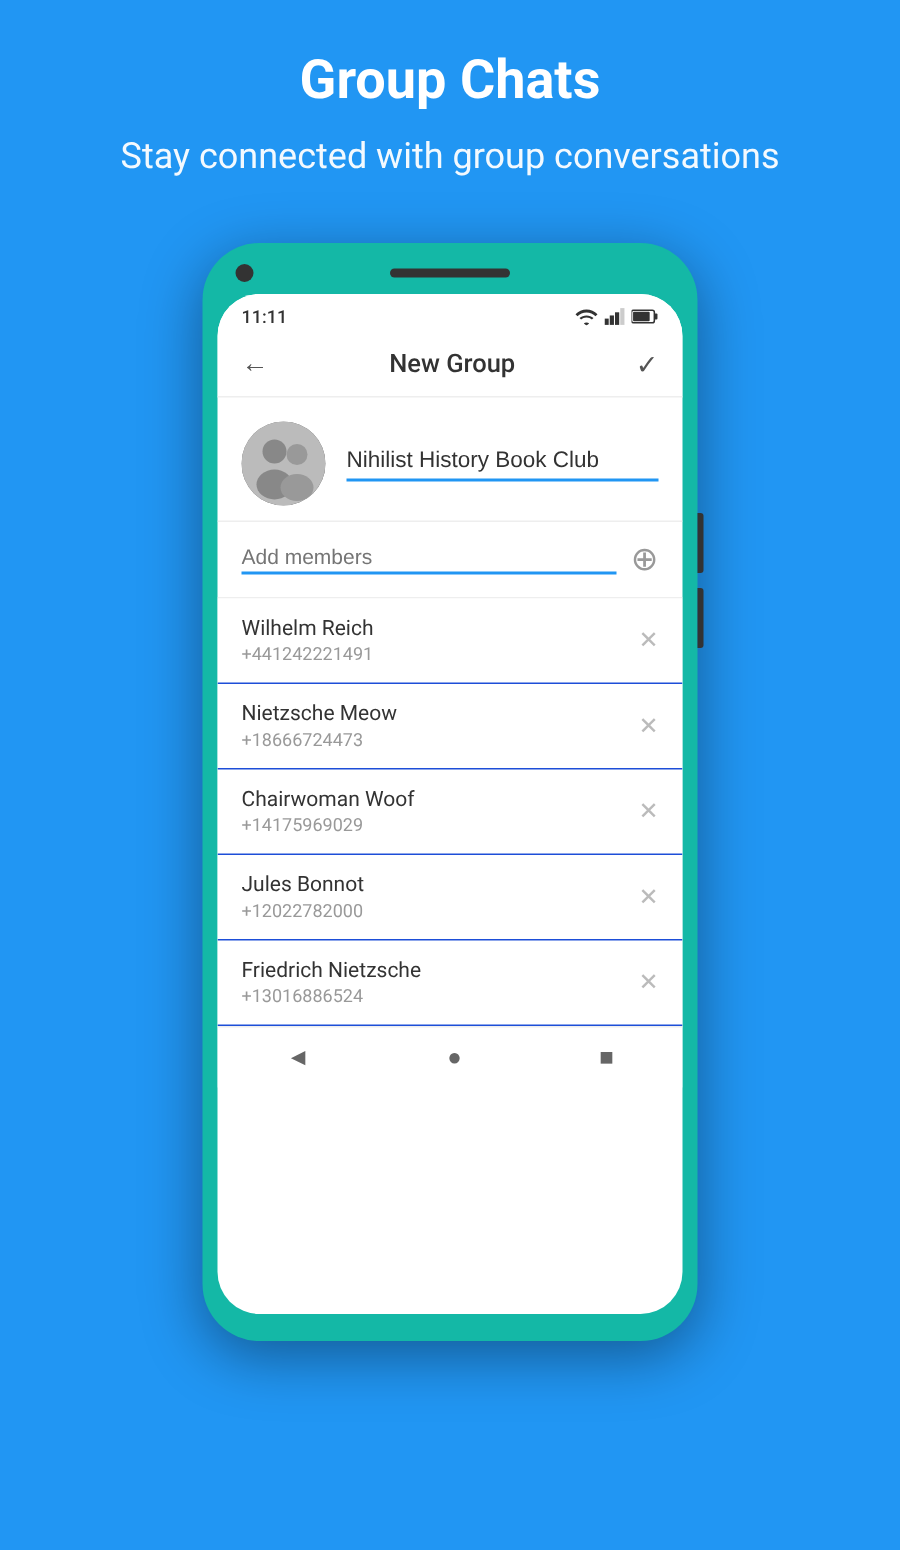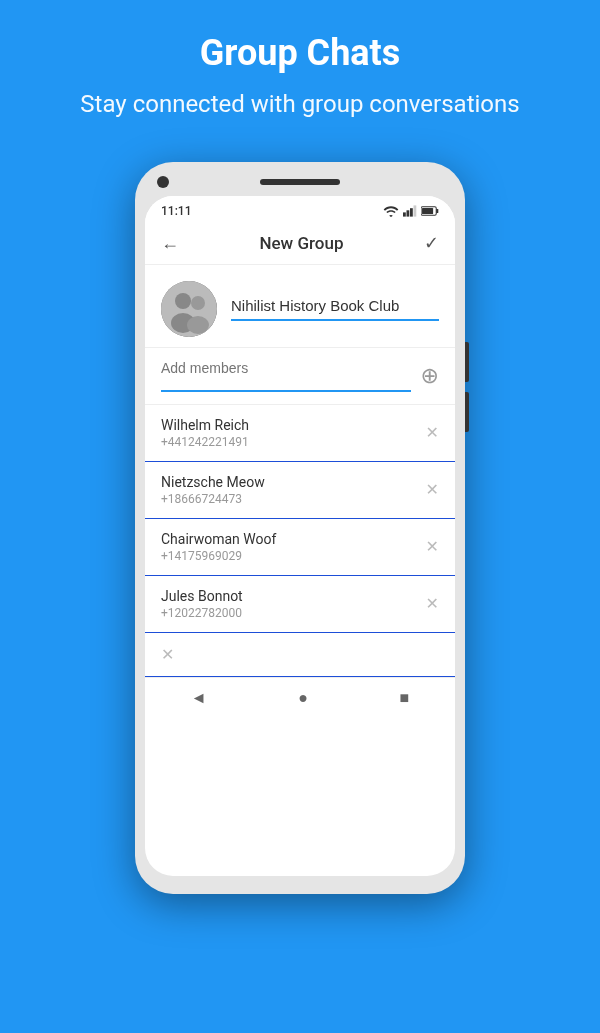--- a/index.html
+++ b/index.html
@@ -33,21 +33,21 @@
 
     .phone-wrapper {
       display: flex;
       justify-content: center;
       align-items: flex-start;
       margin-top: 10px;
     }
 
     .phone-frame {
       width: 330px;
-      background: #e5e5e5;
+      background: #14b8a6;
       border-radius: 38px;
       padding: 14px 10px 18px;
       box-shadow: 0 10px 40px rgba(0,0,0,0.4);
       position: relative;
     }
 
     .phone-notch-area {
       display: flex;
       justify-content: space-between;
       align-items: center;
@@ -175,21 +175,21 @@
     }
 
     .add-members-input {
       flex: 1;
       border: none;
       outline: none;
       font-size: 14px;
       color: #555;
       background: transparent;
       border-bottom: 2px solid #2196F3;
-      padding-bottom: 14px;
+      padding-bottom: 2px;
     }
 
     .add-members-icon {
       color: #999;
       font-size: 22px;
       margin-left: 10px;
       cursor: pointer;
     }
 
     .member-list {
@@ -361,20 +361,24 @@
       <span class="member-remove">✕</span>
     </div>
           <div class="member-item">
       <div class="member-info">
         <span class="member-name">Jules Bonnot</span>
         <span class="member-phone">+12022782000</span>
       </div>
       <span class="member-remove">✕</span>
     </div>
           <div class="member-item">
+      <div class="member-info">
+        <span class="member-name">Friedrich Nietzsche</span>
+        <span class="member-phone">+13016886524</span>
+      </div>
       <span class="member-remove">✕</span>
     </div>
         </div>
 
       <div class="phone-nav-bar">
         <span class="nav-icon">◄</span>
         <span class="nav-icon">●</span>
         <span class="nav-icon">■</span>
       </div>
 

